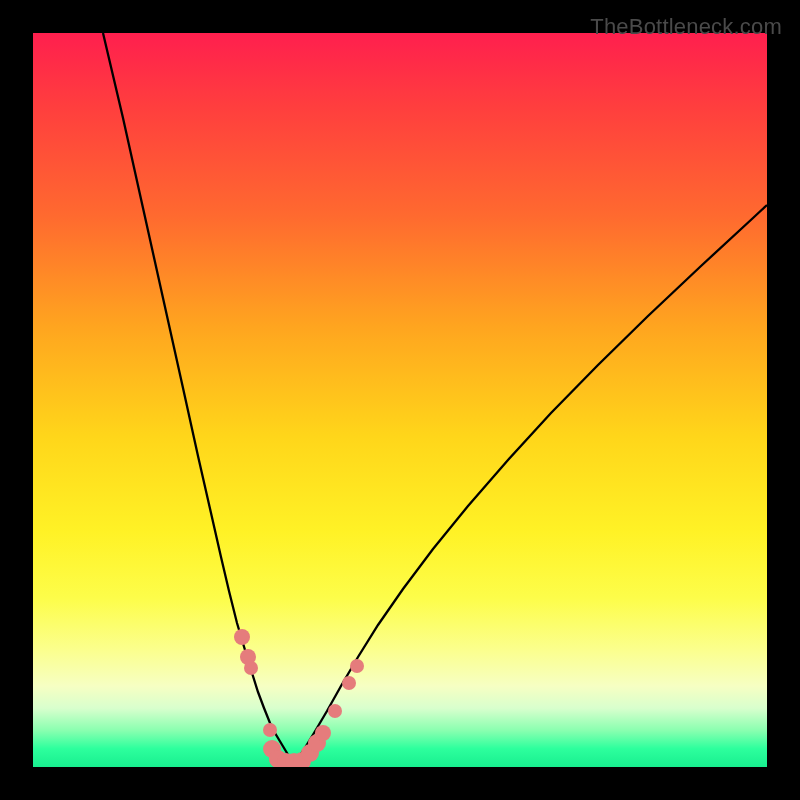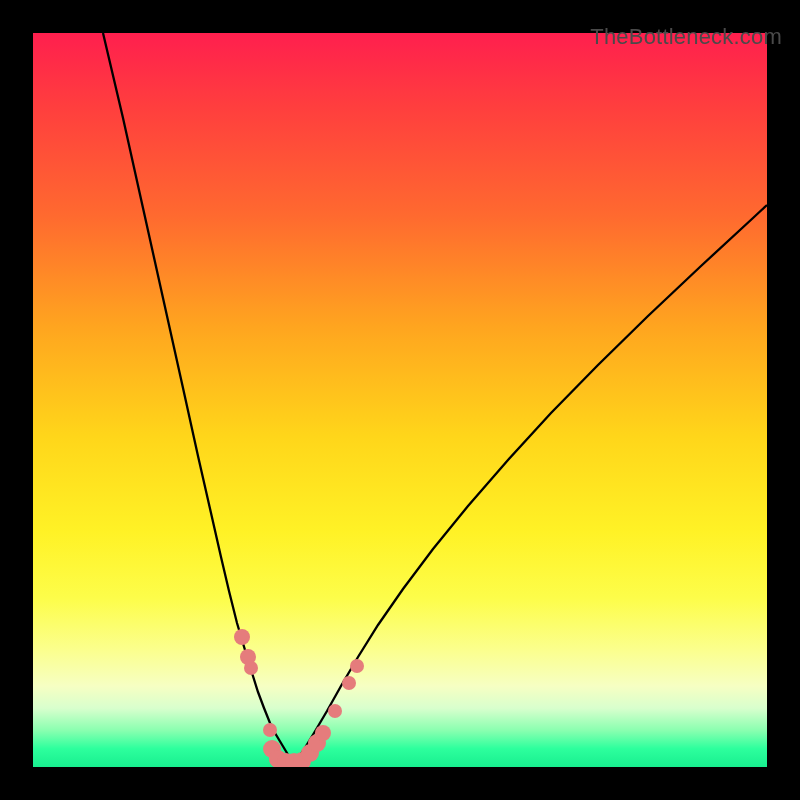--- a/index.html
+++ b/index.html
@@ -5,21 +5,21 @@
   * { margin: 0; padding: 0; box-sizing: border-box; }
   html, body { width: 800px; height: 800px; overflow: hidden; background: #000; }
   .outer {
     width: 800px;
     height: 800px;
     background: #000;
     position: relative;
   }
   .watermark {
     position: absolute;
-    top: 24px;
+    top: 14px;
     right: 18px;
     font-family: Arial, Helvetica, sans-serif;
     font-size: 22px;
     color: #4a4a4a;
     letter-spacing: 0.2px;
     z-index: 5;
   }
   .plot {
     position: absolute;
     left: 33px;

